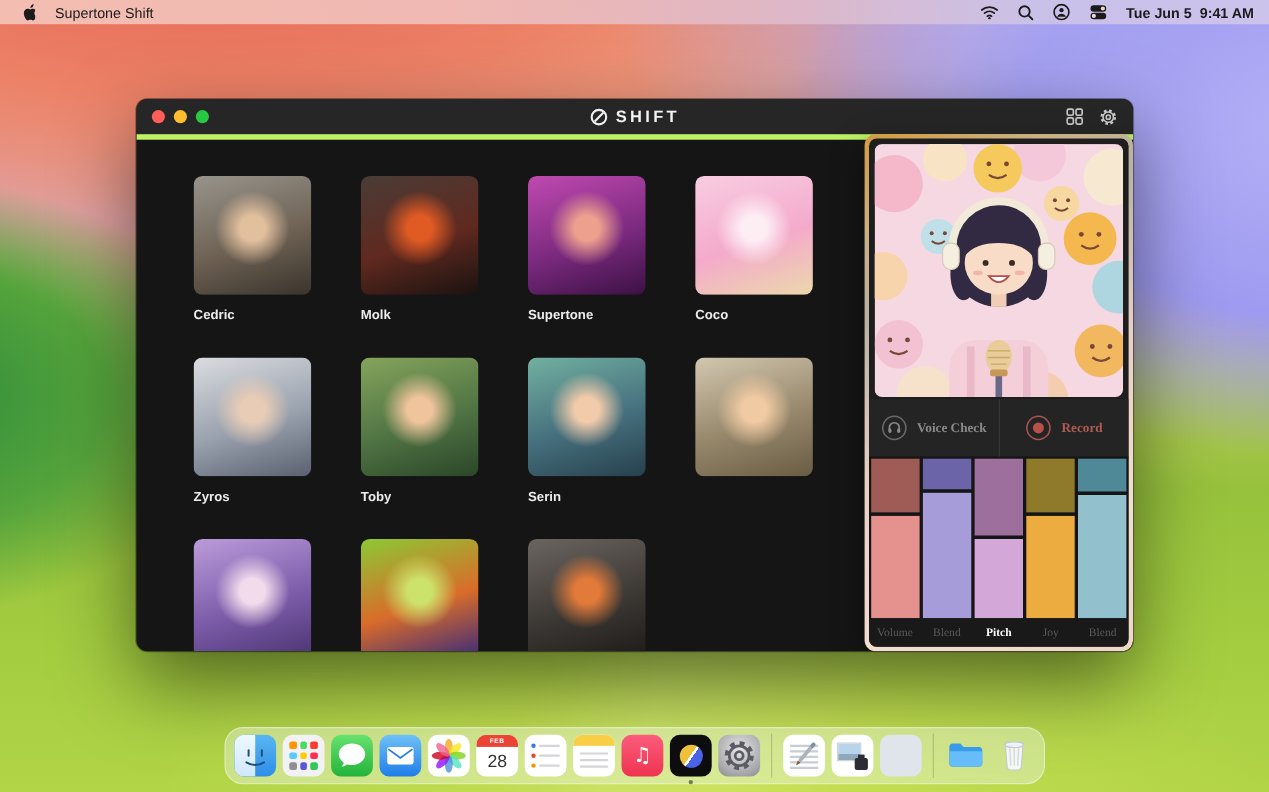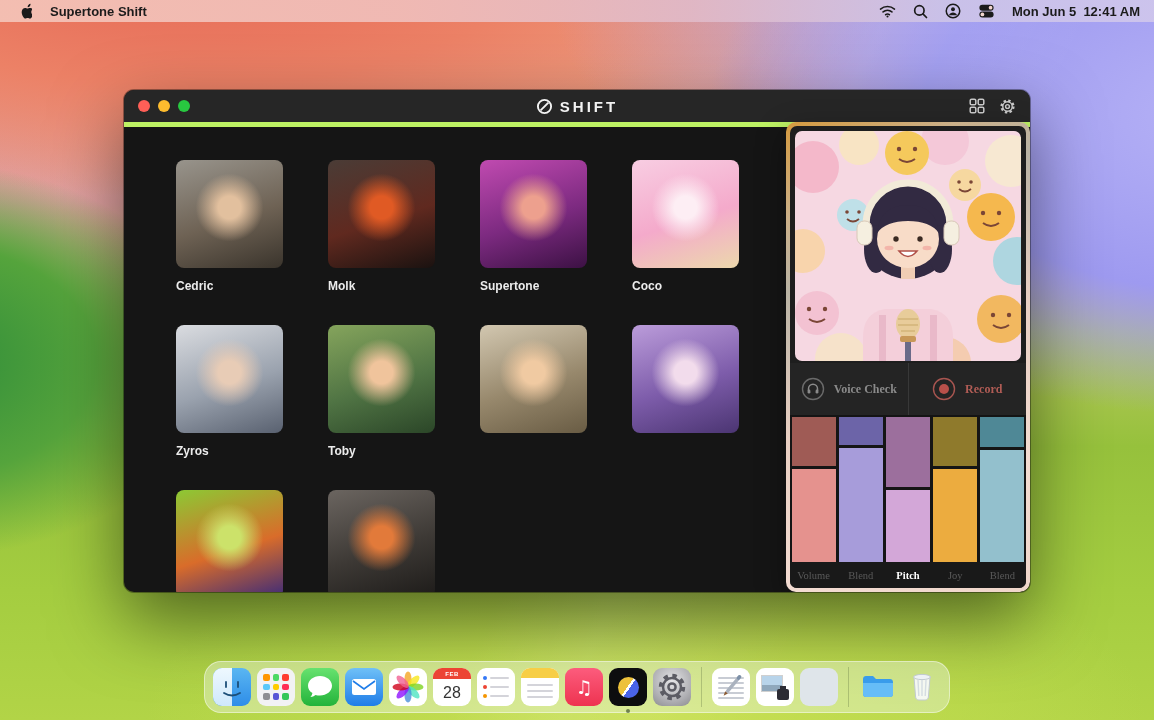--- a/index.html
+++ b/index.html
@@ -18,21 +18,21 @@
       linear-gradient(180deg, #e9937b 0%, #dba0a8 28%, #b7c85e 46%, #96c13c 62%, #a4cd40 82%, #b2d447 100%);}
   .wallpaper .streak{position:absolute;inset:0;
     background:linear-gradient(115deg, rgba(255,255,255,0) 52%, rgba(255,255,255,.10) 60%, rgba(255,255,255,0) 74%);}
 
   
   .menubar{position:absolute;left:0;top:0;width:100%;height:22px;display:flex;align-items:center;
     justify-content:space-between;color:#1b1b1b;font-size:13px;
     background:linear-gradient(90deg, rgba(244,196,184,.92) 0%, rgba(240,190,186,.92) 35%, rgba(225,186,200,.9) 60%, rgba(205,196,232,.9) 82%, rgba(208,199,236,.9) 100%);}
   .mb-left{display:flex;align-items:center;gap:18px;padding-left:18px;}
   .mb-right{display:flex;align-items:center;gap:17px;padding-right:14px;}
-  .mb-app{font-weight:bold;}
+  .mb-app{font-weight:normal;}
   .mb-icon{display:flex;align-items:center;}
   .mb-clock{font-weight:600;white-space:pre;}
 
   
   .app-window{position:absolute;left:124px;top:90px;width:906px;height:502px;border-radius:10px;
     background:#151515;box-shadow:0 28px 70px rgba(0,0,0,.5), 0 0 0 1px rgba(0,0,0,.35);overflow:hidden;}
   .titlebar{position:absolute;left:0;top:0;width:100%;height:32px;background:#262626;
     display:flex;align-items:center;border-bottom:5px solid #bef264;}
   .traffic{position:absolute;left:14px;top:0;height:32px;display:flex;align-items:center;gap:8px;}
   .tl{width:12px;height:12px;border-radius:50%;}
@@ -130,21 +130,21 @@
           </svg>
       </span>
       <span class="mb-icon">
         <svg width="17" height="16" viewBox="0 0 18 18">
             <rect x="1" y="2" width="16" height="6.6" rx="3.3" fill="#1b1b1b"></rect>
             <circle cx="13.6" cy="5.3" r="2.1" fill="#f2d6ce"></circle>
             <rect x="1" y="9.6" width="16" height="6.6" rx="3.3" fill="#1b1b1b"></rect>
             <circle cx="4.4" cy="12.9" r="2.1" fill="#f2d6ce"></circle>
           </svg>
       </span>
-      <span class="mb-clock">Mon Jun 5  12:41 AM</span>
+      <span class="mb-clock">Tue Jun 5  9:41 AM</span>
     </div>
   </div>
 
   <div class="app-window">
     <div class="titlebar">
       <div class="traffic">
         <span class="tl red"></span>
         <span class="tl yellow"></span>
         <span class="tl green"></span>
       </div>
@@ -192,20 +192,24 @@
             <div class="char-img" style="background: radial-gradient(circle at 50% 44%, rgb(253, 238, 244) 0%, rgb(253, 238, 244) 14%, rgba(0, 0, 0, 0) 42%), linear-gradient(162deg, rgb(248, 205, 226) 0%, rgb(244, 170, 203) 55%, rgb(236, 216, 172) 100%);"></div>
             <div class="char-name">Coco</div>
           </div>
           <div class="char-card">
             <div class="char-img" style="background: radial-gradient(circle at 50% 44%, rgb(232, 204, 182) 0%, rgb(232, 204, 182) 14%, rgba(0, 0, 0, 0) 42%), linear-gradient(162deg, rgb(218, 220, 224) 0%, rgb(154, 162, 174) 55%, rgb(89, 97, 112) 100%);"></div>
             <div class="char-name">Zyros</div>
           </div>
           <div class="char-card">
             <div class="char-img" style="background: radial-gradient(circle at 50% 44%, rgb(240, 196, 156) 0%, rgb(240, 196, 156) 14%, rgba(0, 0, 0, 0) 42%), linear-gradient(162deg, rgb(133, 164, 92) 0%, rgb(80, 116, 68) 55%, rgb(43, 70, 40) 100%);"></div>
             <div class="char-name">Toby</div>
+          </div>
+          <div class="char-card">
+            <div class="char-img" style="background: radial-gradient(circle at 50% 44%, rgb(242, 203, 170) 0%, rgb(242, 203, 170) 14%, rgba(0, 0, 0, 0) 42%), linear-gradient(162deg, rgb(114, 176, 160) 0%, rgb(70, 112, 126) 55%, rgb(39, 64, 76) 100%);"></div>
+            <div class="char-name">Serin</div>
           </div>
           <div class="char-card">
             <div class="char-img" style="background: radial-gradient(circle at 50% 44%, rgb(240, 202, 162) 0%, rgb(240, 202, 162) 14%, rgba(0, 0, 0, 0) 42%), linear-gradient(162deg, rgb(210, 199, 176) 0%, rgb(151, 136, 108) 55%, rgb(105, 92, 68) 100%);"></div>
           </div>
           <div class="char-card">
             <div class="char-img" style="background: radial-gradient(circle at 50% 44%, rgb(242, 220, 236) 0%, rgb(242, 220, 236) 14%, rgba(0, 0, 0, 0) 42%), linear-gradient(162deg, rgb(187, 156, 218) 0%, rgb(125, 92, 170) 55%, rgb(75, 53, 114) 100%);"></div>
           </div>
           <div class="char-card">
             <div class="char-img" style="background: radial-gradient(circle at 50% 44%, rgb(204, 226, 106) 0%, rgb(204, 226, 106) 14%, rgba(0, 0, 0, 0) 42%), linear-gradient(162deg, rgb(140, 201, 52) 0%, rgb(217, 108, 42) 55%, rgb(59, 42, 122) 100%);"></div>
           </div>

